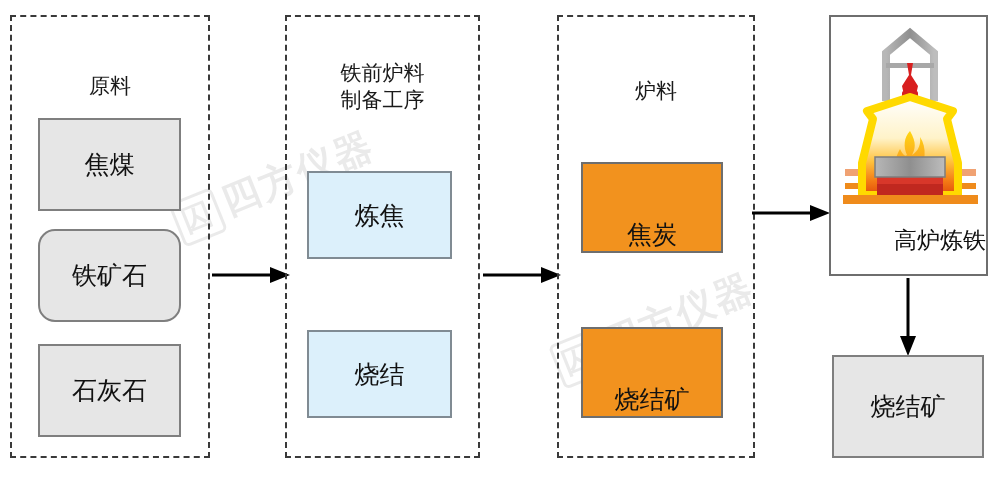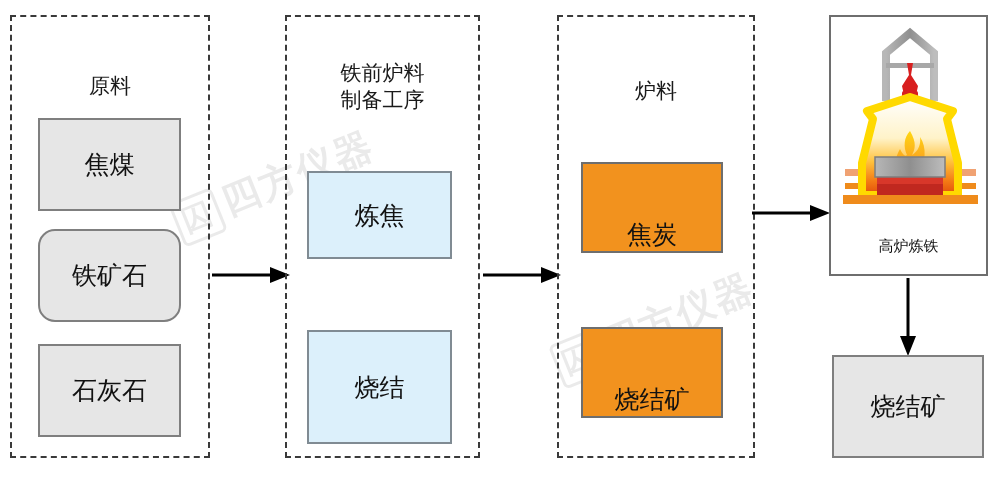--- a/index.html
+++ b/index.html
@@ -62,22 +62,22 @@
   }
   .furnace-art {
     position: absolute;
     left: 0; right: 0; top: 6px;
     height: 196px;
   }
   .furnace-label {
     position: absolute;
     left: 0; right: 0;
     bottom: 18px;
-    text-align: center;
-    font-size: 15px;
+    text-align: right;
+    font-size: 23px;
     color: #111111;
     font-weight: 500;
   }
 
   
   .arrow-h {
     position: absolute;
     height: 20px;
   }
   .arrow-v {
@@ -138,21 +138,21 @@
     </svg>
   </div>
 
   <div class="group" style="left:285px; top:15px; width:195px; height:443px;">
     <div class="group-title" style="top:42px;">铁前炉料
 制备工序</div>
   </div>
   <div class="box blue" style="left:307px; top:171px; width:145px; height:88px;font-family:Liberation Serif, serif;">
     <span>炼焦</span>
   </div>
-  <div class="box blue" style="left:307px; top:330px; width:145px; height:114px;">
+  <div class="box blue" style="left:307px; top:330px; width:145px; height:88px;">
     <span>烧结</span>
   </div>
 
   <div class="arrow-h" style="left:483px; top:265px; width:78px;">
     <svg width="78" height="20" viewBox="0 0 78 20">
       <line x1="0" y1="10" x2="60" y2="10" stroke="#000000" stroke-width="3"></line>
       <polygon points="58,2 78,10 58,18" fill="#000000"></polygon>
     </svg>
   </div>
 

